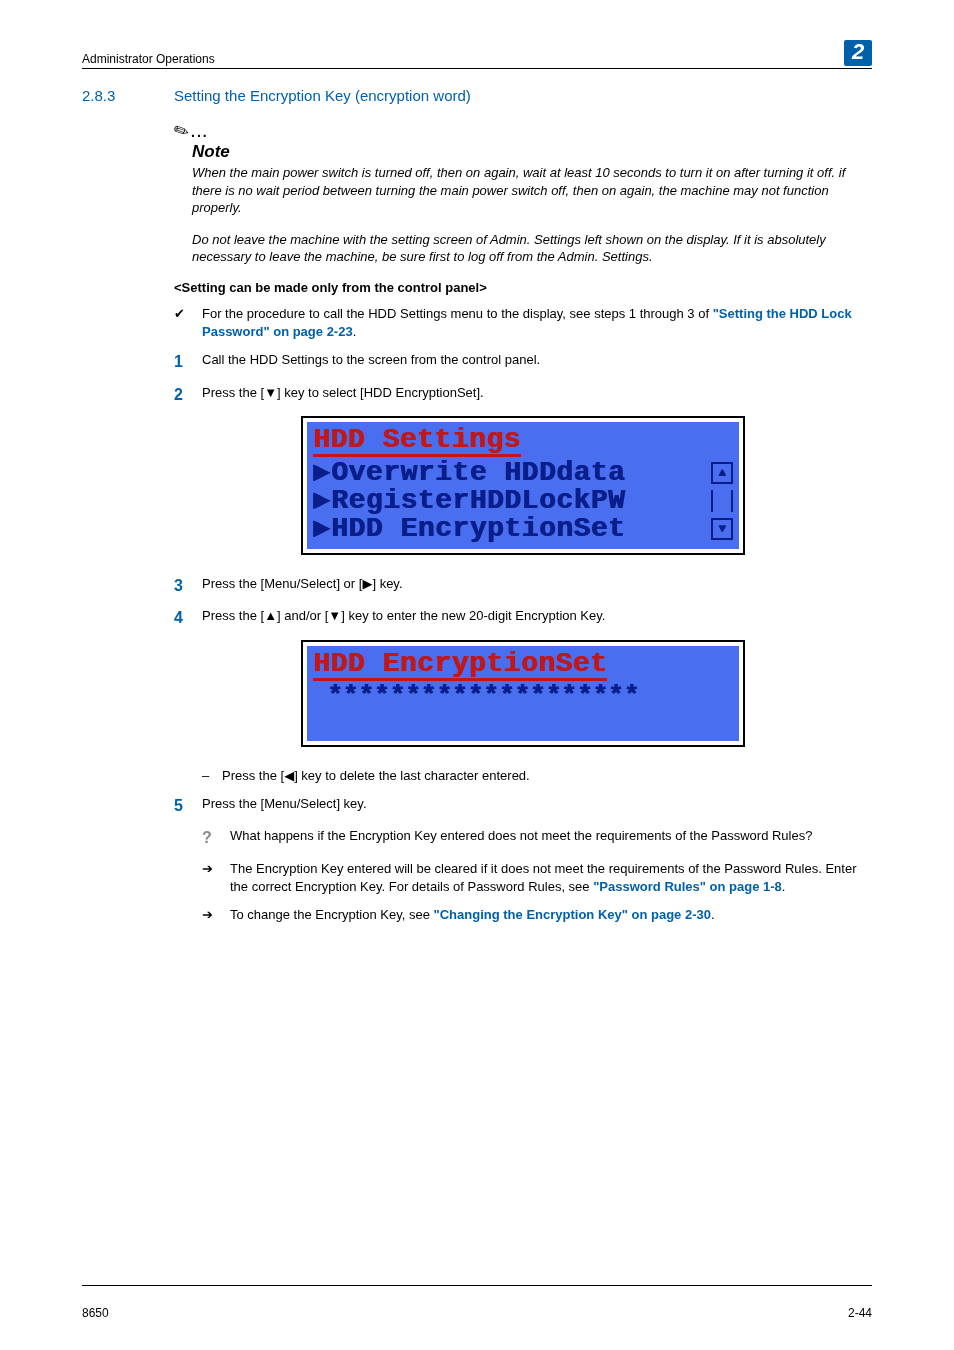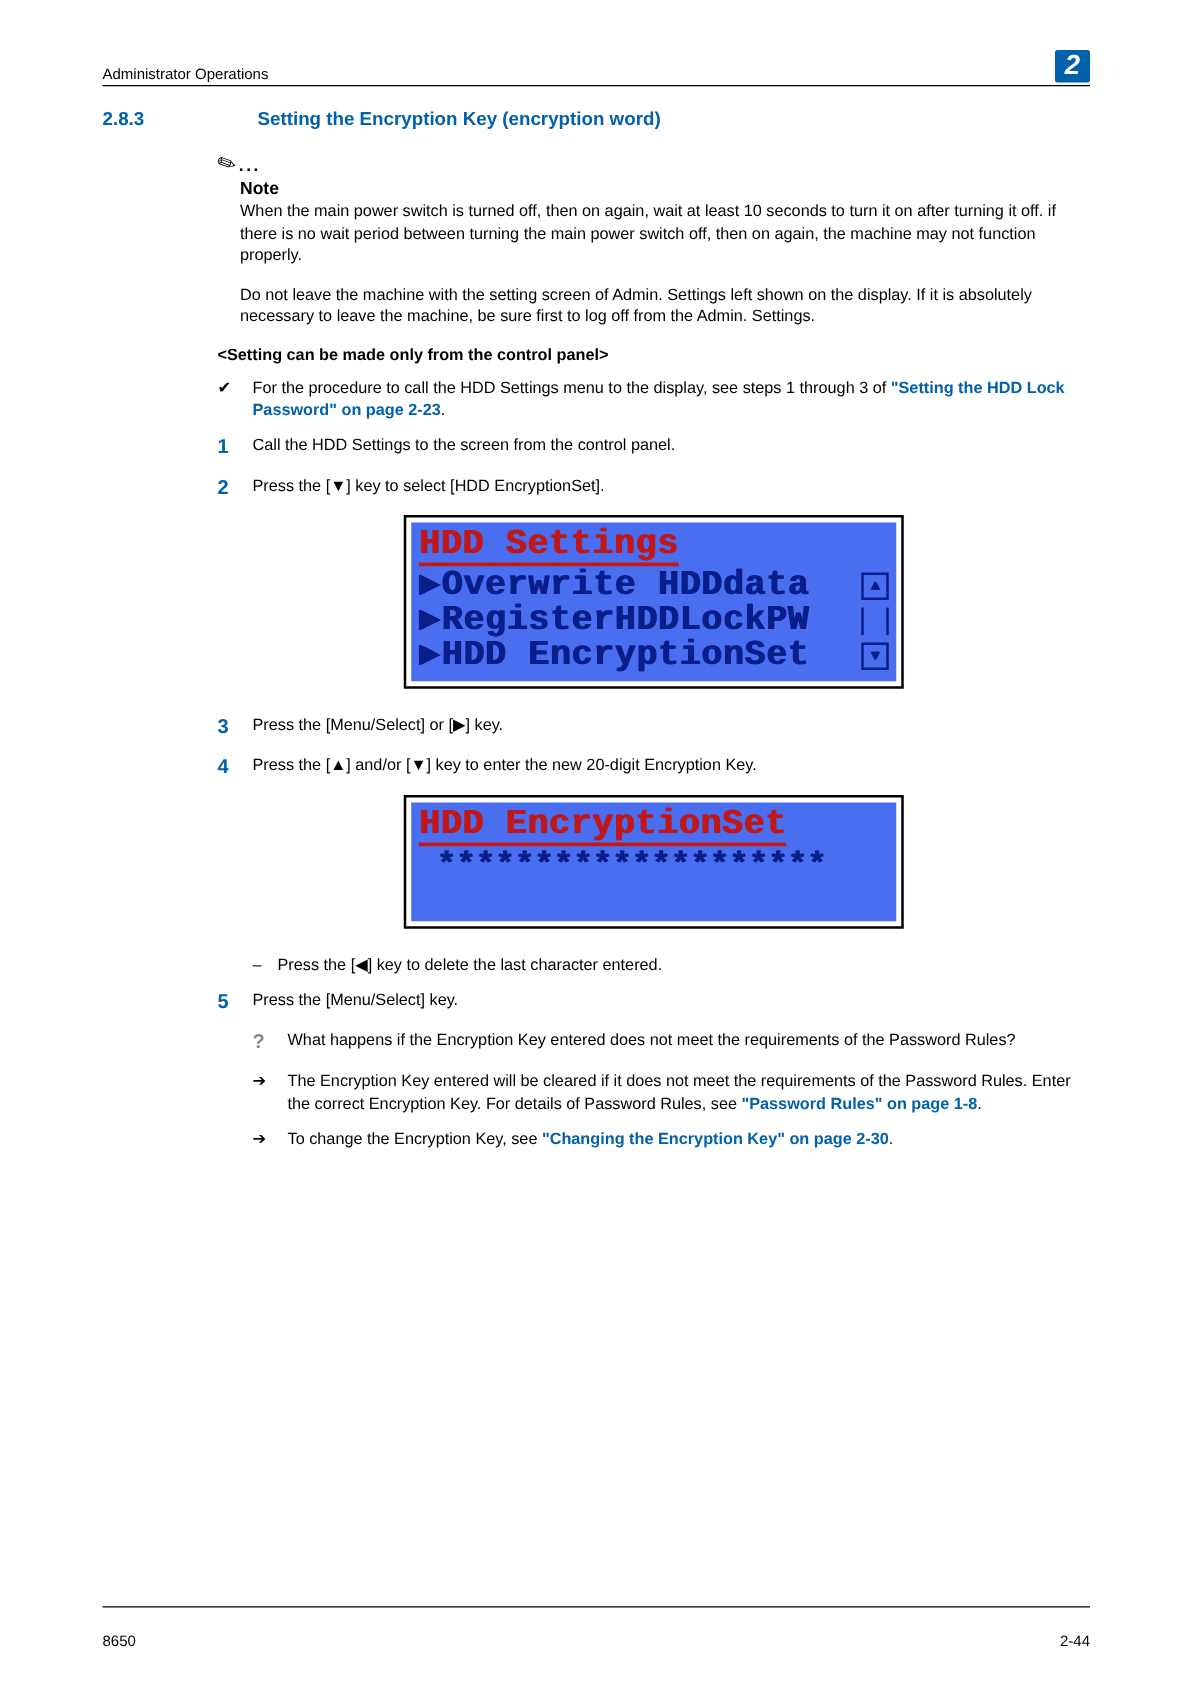--- a/index.html
+++ b/index.html
@@ -38,24 +38,23 @@
     font-weight: bold;
     font-size: 22px;
     line-height: 24px;
     padding-bottom: 2px;
     font-style: italic;
     border-radius: 2px;
   }
   .sec-heading {
     display: flex;
     color: #0060a9;
-    font-weight: bold;
+    font-weight: normal;
     font-size: 15px;
     margin-bottom: 18px;
-    gap: 32px;
   }
   .sec-num { width: 92px; }
   .content {
     margin-left: 92px;
   }
   .pencil-note {
     display: flex;
     align-items: flex-end;
     gap: 2px;
     margin-bottom: 2px;
@@ -69,25 +68,27 @@
   .dots {
     font-weight: bold;
     letter-spacing: 2px;
     font-size: 14px;
     line-height: 1;
     position: relative;
     top: -1px;
   }
   .note-label {
     font-weight: bold;
-    font-size: 14px;
+    font-size: 17px;
     margin-left: 18px;
     margin-bottom: 2px;
+    font-style: italic;
   }
   .note-body {
+    font-style: italic;
     margin-left: 18px;
     line-height: 1.35;
     margin-bottom: 14px;
   }
   .subhead {
     font-weight: bold;
     margin-top: 14px;
     margin-bottom: 10px;
   }
   .bullet-row, .step-row, .sub-row, .arrow-row, .q-row {
@@ -105,21 +106,21 @@
     color: #0060a9;
     font-weight: bold;
     font-size: 16px;
   }
   .link {
     color: #0060a9;
     font-weight: bold;
   }
   .lcd {
     margin: 0 auto 20px auto;
-    width: 400px;
+    width: 444px;
   }
   .lcd-frame {
     border: 2px solid #000;
     padding: 4px;
     background: #fff;
   }
   .lcd-inner {
     background: #4a6ef0;
     padding: 4px 6px 6px 6px;
     font-family: "Courier New", monospace;

